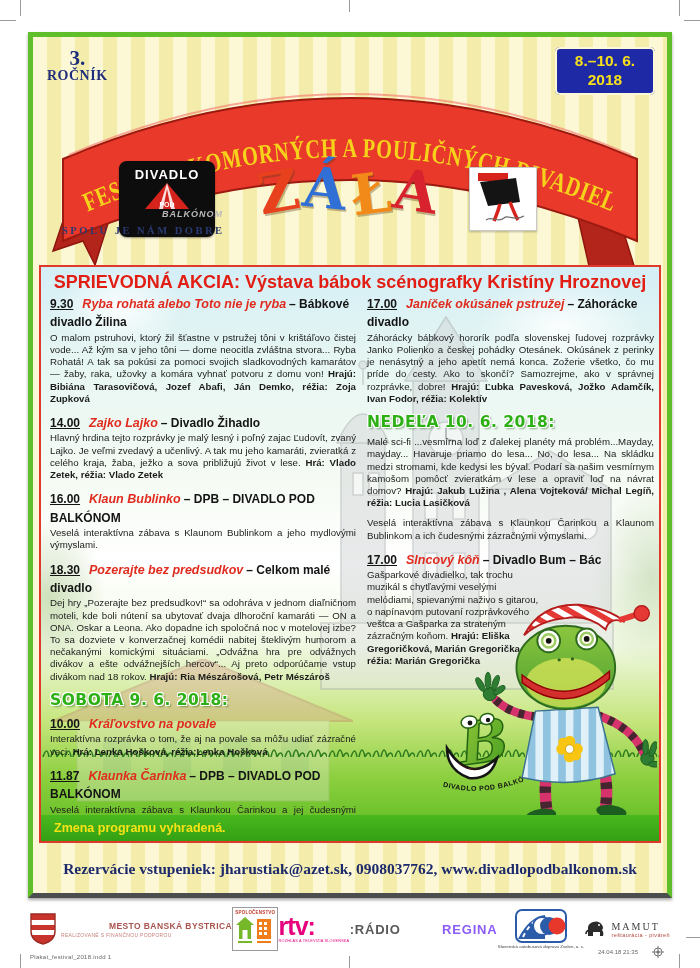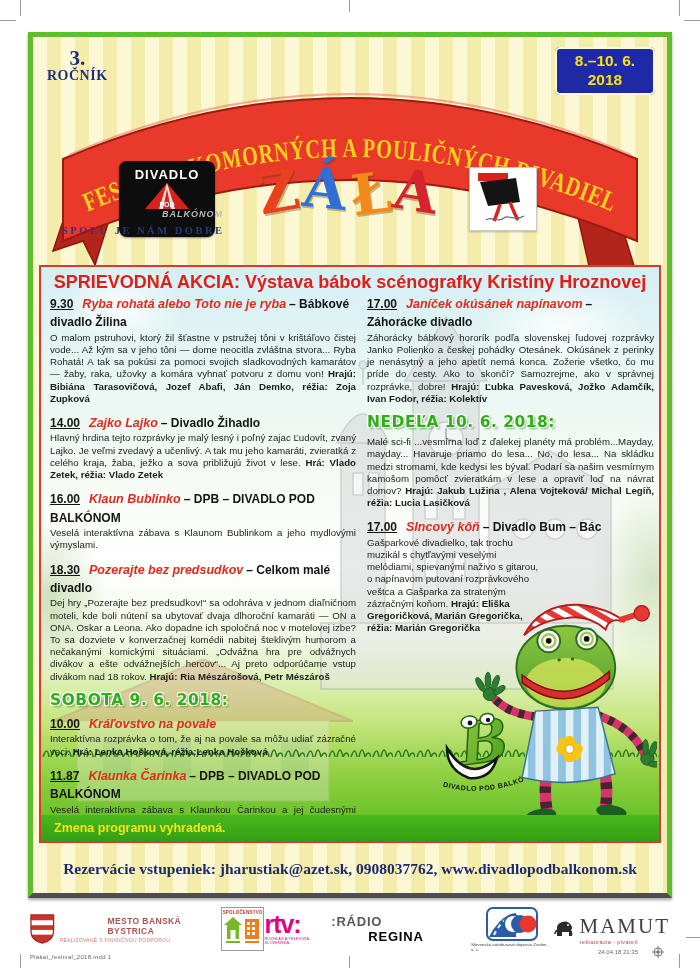--- a/index.html
+++ b/index.html
@@ -97,24 +97,24 @@
   .sponsor{display:flex;align-items:center;gap:5px;}
   .bb-text .l1{font-weight:bold;font-size:8.5px;color:#a8544e;letter-spacing:.4px;padding-left:48px;}
   .bb-text .l2{font-size:5px;color:#c4817c;letter-spacing:.3px;margin-top:1px;}
   .spol-box{width:46px;height:44px;border:1px solid #9a9a9a;box-sizing:border-box;text-align:center;padding-top:2px;}
   .spol-box .cap{font-size:4.5px;color:#c03a2b;font-weight:bold;letter-spacing:.2px;}
   .rtvs .big{font-weight:bold;font-size:25px;color:#e6007e;letter-spacing:-1px;line-height:.9;}
   .rtvs .sub{font-size:3.8px;color:#e6007e;margin-top:1px;letter-spacing:.2px;}
   .regina{font-weight:bold;font-size:13px;letter-spacing:.8px;}
   .regina .dots{color:#57585a;}
   .regina .radio{color:#57585a;}
-  .regina .green{color:#000000;padding-left:37px;}
+  .regina .green{color:#8b5cf6;padding-left:37px;}
   .sad{display:flex;flex-direction:column;align-items:center;}
   .sad .cap{font-size:4.4px;color:#444;margin-top:1px;}
-  .mamut-text .name{font-family:"Liberation Serif",serif;font-size:21px;color:#414042;letter-spacing:2px;}
+  .mamut-text .name{font-family:"Liberation Serif",serif;font-size:10px;color:#414042;letter-spacing:2px;}
   .mamut-text .sub{font-size:5.5px;color:#b0453c;letter-spacing:.4px;}
 </style>
 </head>
 <body>
 
 <div class="cropmark" style="left:20px;top:0;width:1px;height:16px;"></div>
 <div class="cropmark" style="left:0;top:20px;width:16px;height:1px;"></div>
 <div class="cropmark" style="right:20px;top:0;width:1px;height:16px;"></div>
 <div class="cropmark" style="right:0;top:20px;width:16px;height:1px;"></div>
 <div class="cropmark" style="left:349px;top:0;width:1px;height:12px;"></div>
@@ -297,38 +297,42 @@
             <div class="show-body">
               <span class="desc">Veselá interaktívna zábava s Klaunkou Čarinkou a jej čudesnými čarovnými výmyslami.</span>
               
             </div>
           </div>
         </div>
       <div class="col col-right">
 
           <div class="show">
             <div class="show-head">
-              <span class="time">17.00</span><span class="title">Janíček okúsánek napínavom</span><span class="venue">– Záhorácke divadlo</span>
+              <span class="time">17.00</span><span class="title">Janíček okúsánek pstružej</span><span class="venue">– Záhorácke divadlo</span>
             </div>
             <div class="show-body">
               <span class="desc">Záhorácky bábkový hororík podľa slovenskej ľudovej rozprávky Janko Polienko a českej pohádky Otesánek. Okúsánek z perinky je nenásytný a jeho apetít nemá konca. Zožerie všetko, čo mu príde do cesty. Ako to skončí? Samozrejme, ako v správnej rozprávke, dobre!</span>
               <span class="cast">Hrajú: Ľubka Pavesková, Jožko Adamčík, Ivan Fodor, réžia: Kolektív</span>
             </div>
           </div>
 
           <div class="day-header">NEDEĽA 10. 6. 2018:</div>
 
           <div class="show">
             <div class="show-body">
               <span class="desc">Malé sci-fi ...vesmírna loď z ďalekej planéty má problém...Mayday, mayday... Havaruje priamo do lesa... No, do lesa... Na skládku medzi stromami, kde kedysi les býval. Podarí sa našim vesmírnym kamošom pomôcť zvieratkám v lese a opraviť loď na návrat domov?</span>
               <span class="cast">Hrajú: Jakub Lužina , Alena Vojteková/ Michal Legíň, réžia: Lucia Lasičková</span>
             </div>
           </div>
 
           <div class="show">
+            <div class="show-body">
+              <span class="desc">Veselá interaktívna zábava s Klaunkou Čarinkou a Klaunom Bublinkom a ich čudesnými zázračnými výmyslami.</span>
+              
+            </div>
           </div>
 
           <div class="show">
             <div class="show-head">
               <span class="time">17.00</span><span class="title">Slncový kôň</span><span class="venue">– Divadlo Bum – Bác</span>
             </div>
             <div class="show-body">
               <span class="desc">Gašparkové divadielko, tak trochu muzikál s chytľavými veselými melódiami, spievanými naživo s gitarou, o napínavom putovaní rozprávkového veštca a Gašparka za strateným zázračným koňom.</span>
               <span class="cast">Hrajú: Eliška Gregoričková, Marián Gregorička, réžia: Marián Gregorička</span>
             </div>

